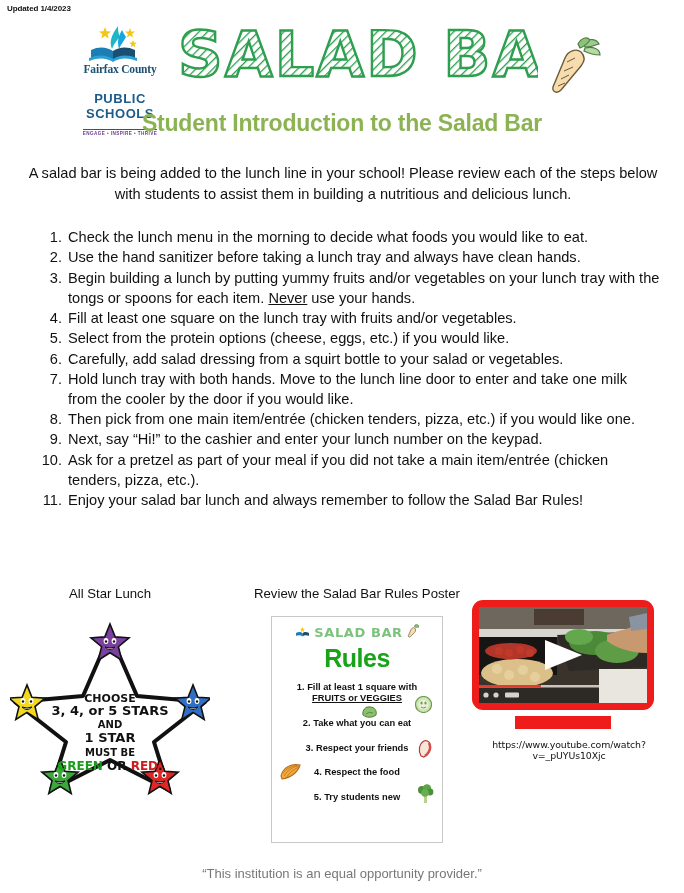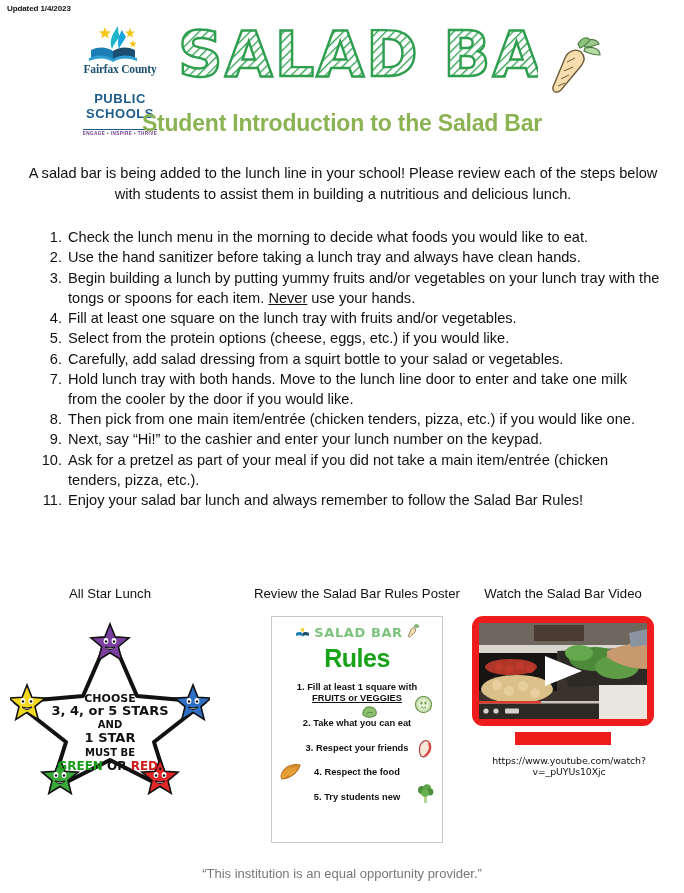--- a/index.html
+++ b/index.html
@@ -494,21 +494,20 @@
                 <circle cx="5" cy="6" r="4" fill="#4f8f3c"></circle>
                 <circle cx="10" cy="4.5" r="4.2" fill="#5da349"></circle>
                 <circle cx="13" cy="8" r="3.4" fill="#4f8f3c"></circle>
                 <circle cx="8" cy="9" r="3.8" fill="#66b04f"></circle>
               </svg></span></div>
         </div>
     </div>
   </div>
 
   <div class="panel panel-video">
-    <div class="panel-title">Watch the Salad Bar Video</div>
     <div class="video-frame">
       <div class="video-inner">
         <svg width="168" height="96" viewBox="0 0 168 96" preserveAspectRatio="none">
           <rect x="0" y="0" width="168" height="96" fill="#3a332c"></rect>
           <rect x="0" y="0" width="168" height="22" fill="#6e675e"></rect>
           <rect x="55" y="2" width="50" height="16" fill="#4a3b33"></rect>
           <rect x="0" y="22" width="168" height="8" fill="#d9d6cf"></rect>
           <rect x="0" y="30" width="78" height="38" fill="#171513"></rect>
           <ellipse cx="32" cy="44" rx="26" ry="8" fill="#b2352a"></ellipse>
           <circle cx="20" cy="44" r="4" fill="#c0392b"></circle>

